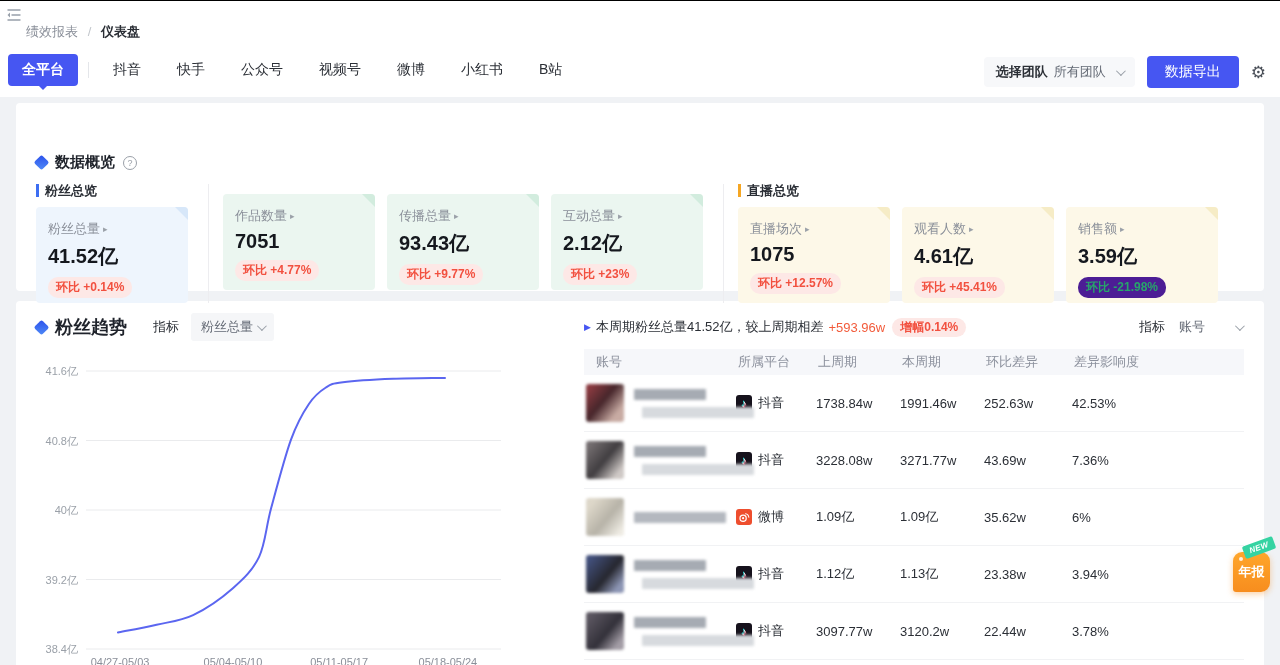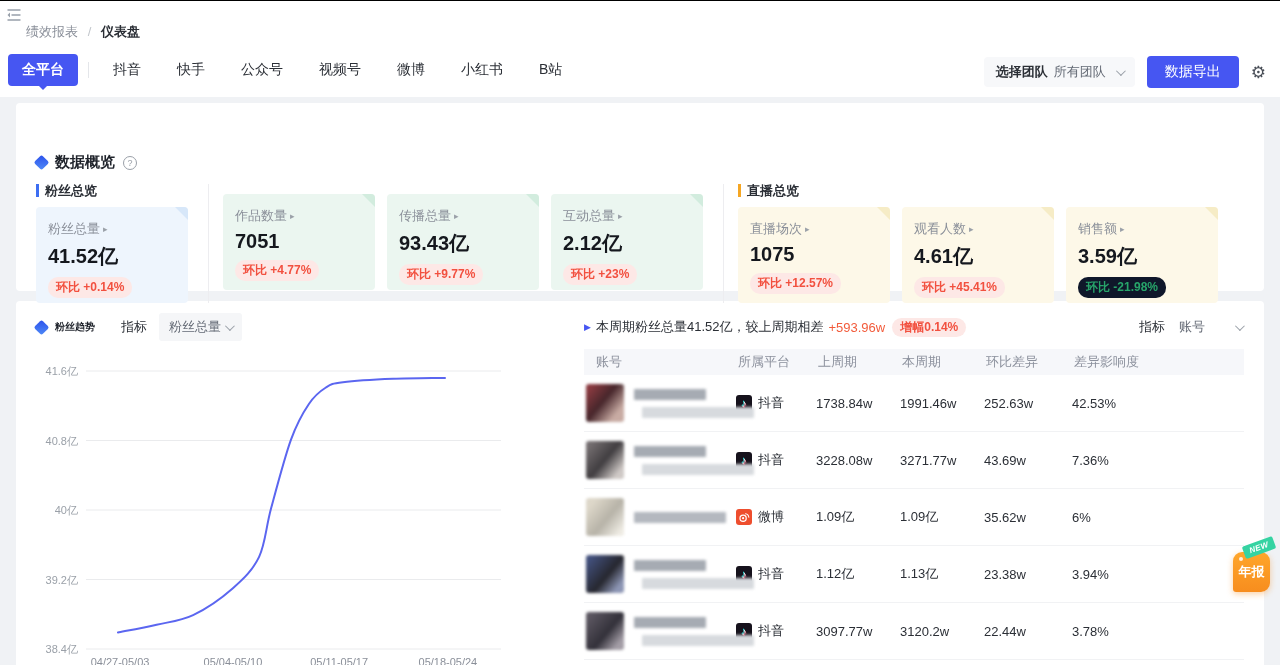--- a/index.html
+++ b/index.html
@@ -52,26 +52,26 @@
   .mcard::after { content:""; position:absolute; top:0; right:0; border-left:13px solid transparent; }
   .t-blue { background:#eef5fd; } .t-blue::after { border-top:13px solid #d7e7f9; }
   .t-green { background:#ebf6f0; } .t-green::after { border-top:13px solid #d2ecde; }
   .t-yellow { background:#fdf8e8; } .t-yellow::after { border-top:13px solid #f6ecc6; }
   .mlabel { font-size:13px; color:#8a8f99; display:flex; align-items:center; gap:3px; cursor:pointer; }
   .mlabel .arr { font-size:9px; color:#9aa0a8; }
   .mval { font-size:20px; font-weight:bold; color:#15181e; margin-top:5px; letter-spacing:0; }
   .badge { display:inline-block; margin-top:7px; font-size:12px; font-weight:bold;
     border-radius:10px; padding:2px 8px; }
   .badge.up { background:#fde8e6; color:#f2503f; }
-  .badge.down { background:#0f172a; color:#27a56a; }
+  .badge.down { background:#4c1d95; color:#27a56a; }
   
   .trend-card { margin-top:10px; height:420px; padding:12px 20px 0; display:flex; }
   .trend-left { width:540px; flex:none; }
   .trend-title-row { display:flex; align-items:center; gap:8px; height:28px; }
-  .trend-title-row .t { font-size:10px; font-weight:bold; color:#1f232b; margin-right:18px; }
+  .trend-title-row .t { font-size:18px; font-weight:bold; color:#1f232b; margin-right:18px; }
   .metric-lbl { font-weight:normal; color:#2b2f36; margin-right:4px; }
   .metric-select { background:#f5f6f8; border-radius:3px; padding:5px 10px; color:#646a75;
     display:flex; align-items:center; cursor:pointer; }
   .trend-right { flex:1; min-width:0; }
   .right-top-row { display:flex; align-items:center; height:28px; padding-left:8px; }
   .summary { display:flex; align-items:center; gap:5px; }
   .summary .sarr { color:#4656F2; font-size:9px; }
   .summary .stxt { color:#2b2f36; }
   .summary .sdelta { color:#f25b3b; }
   .summary .sbadge { background:#fde8e6; color:#f2503f; border-radius:10px; padding:1px 8px;

